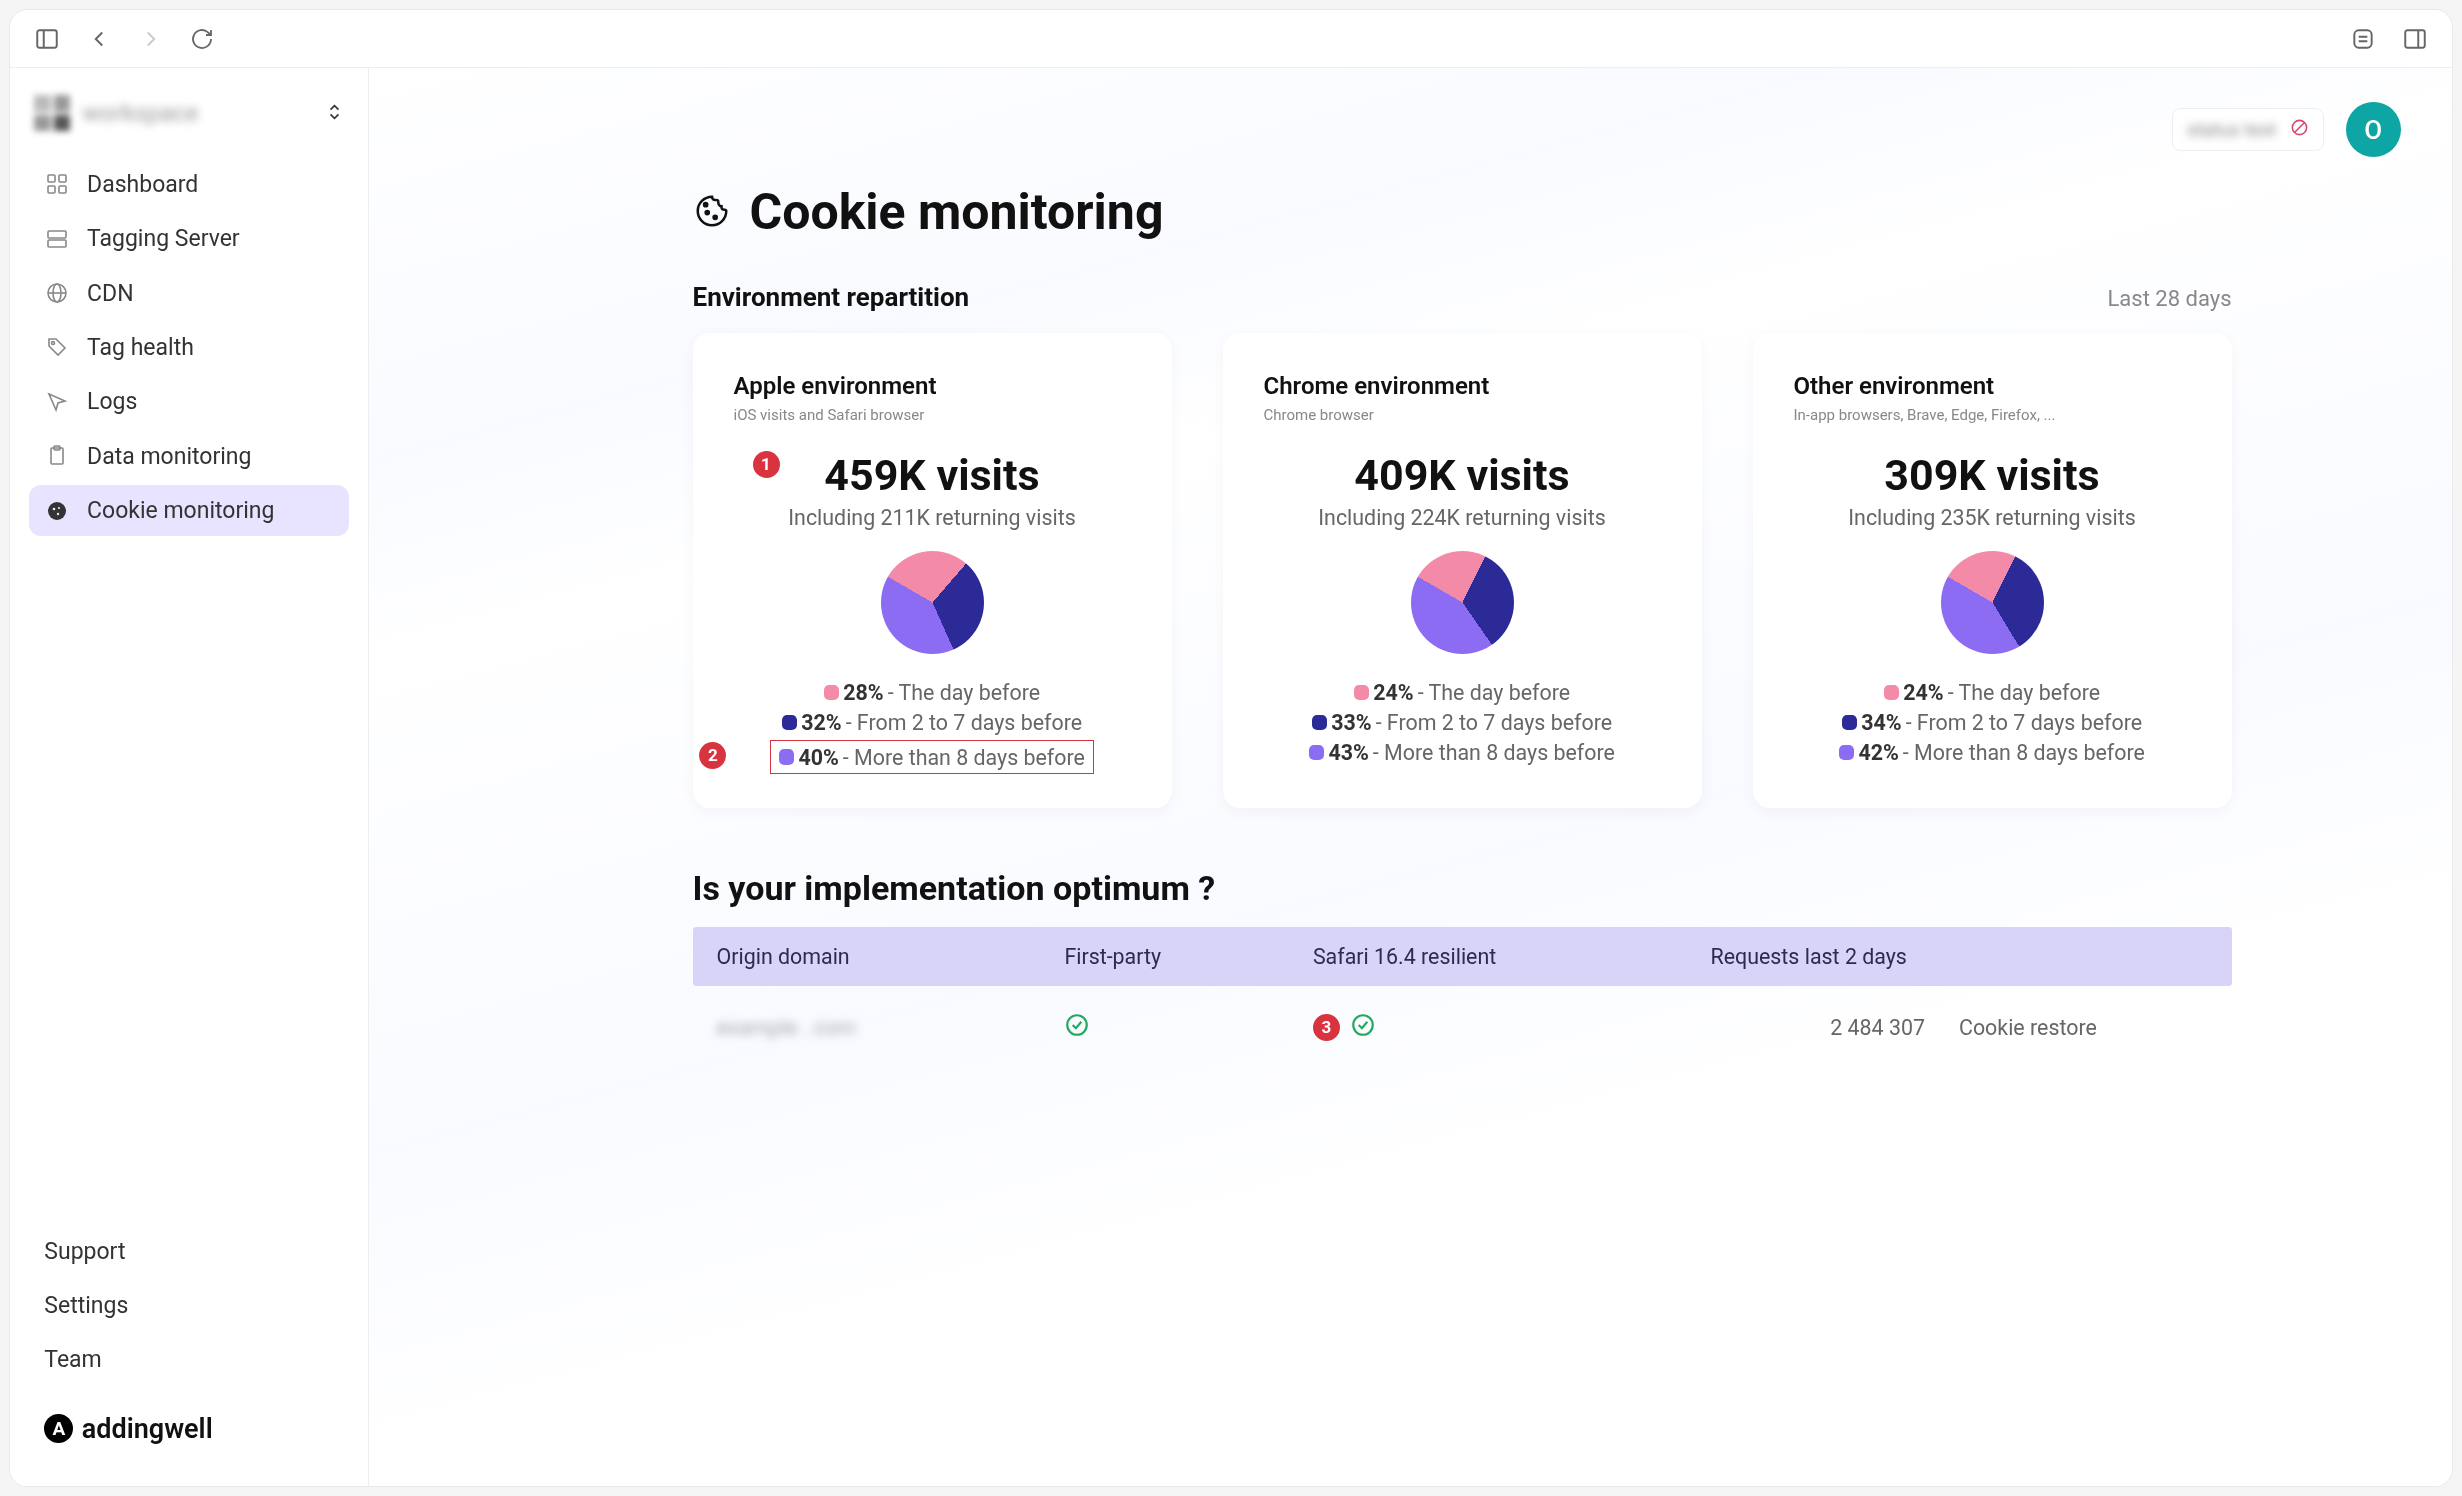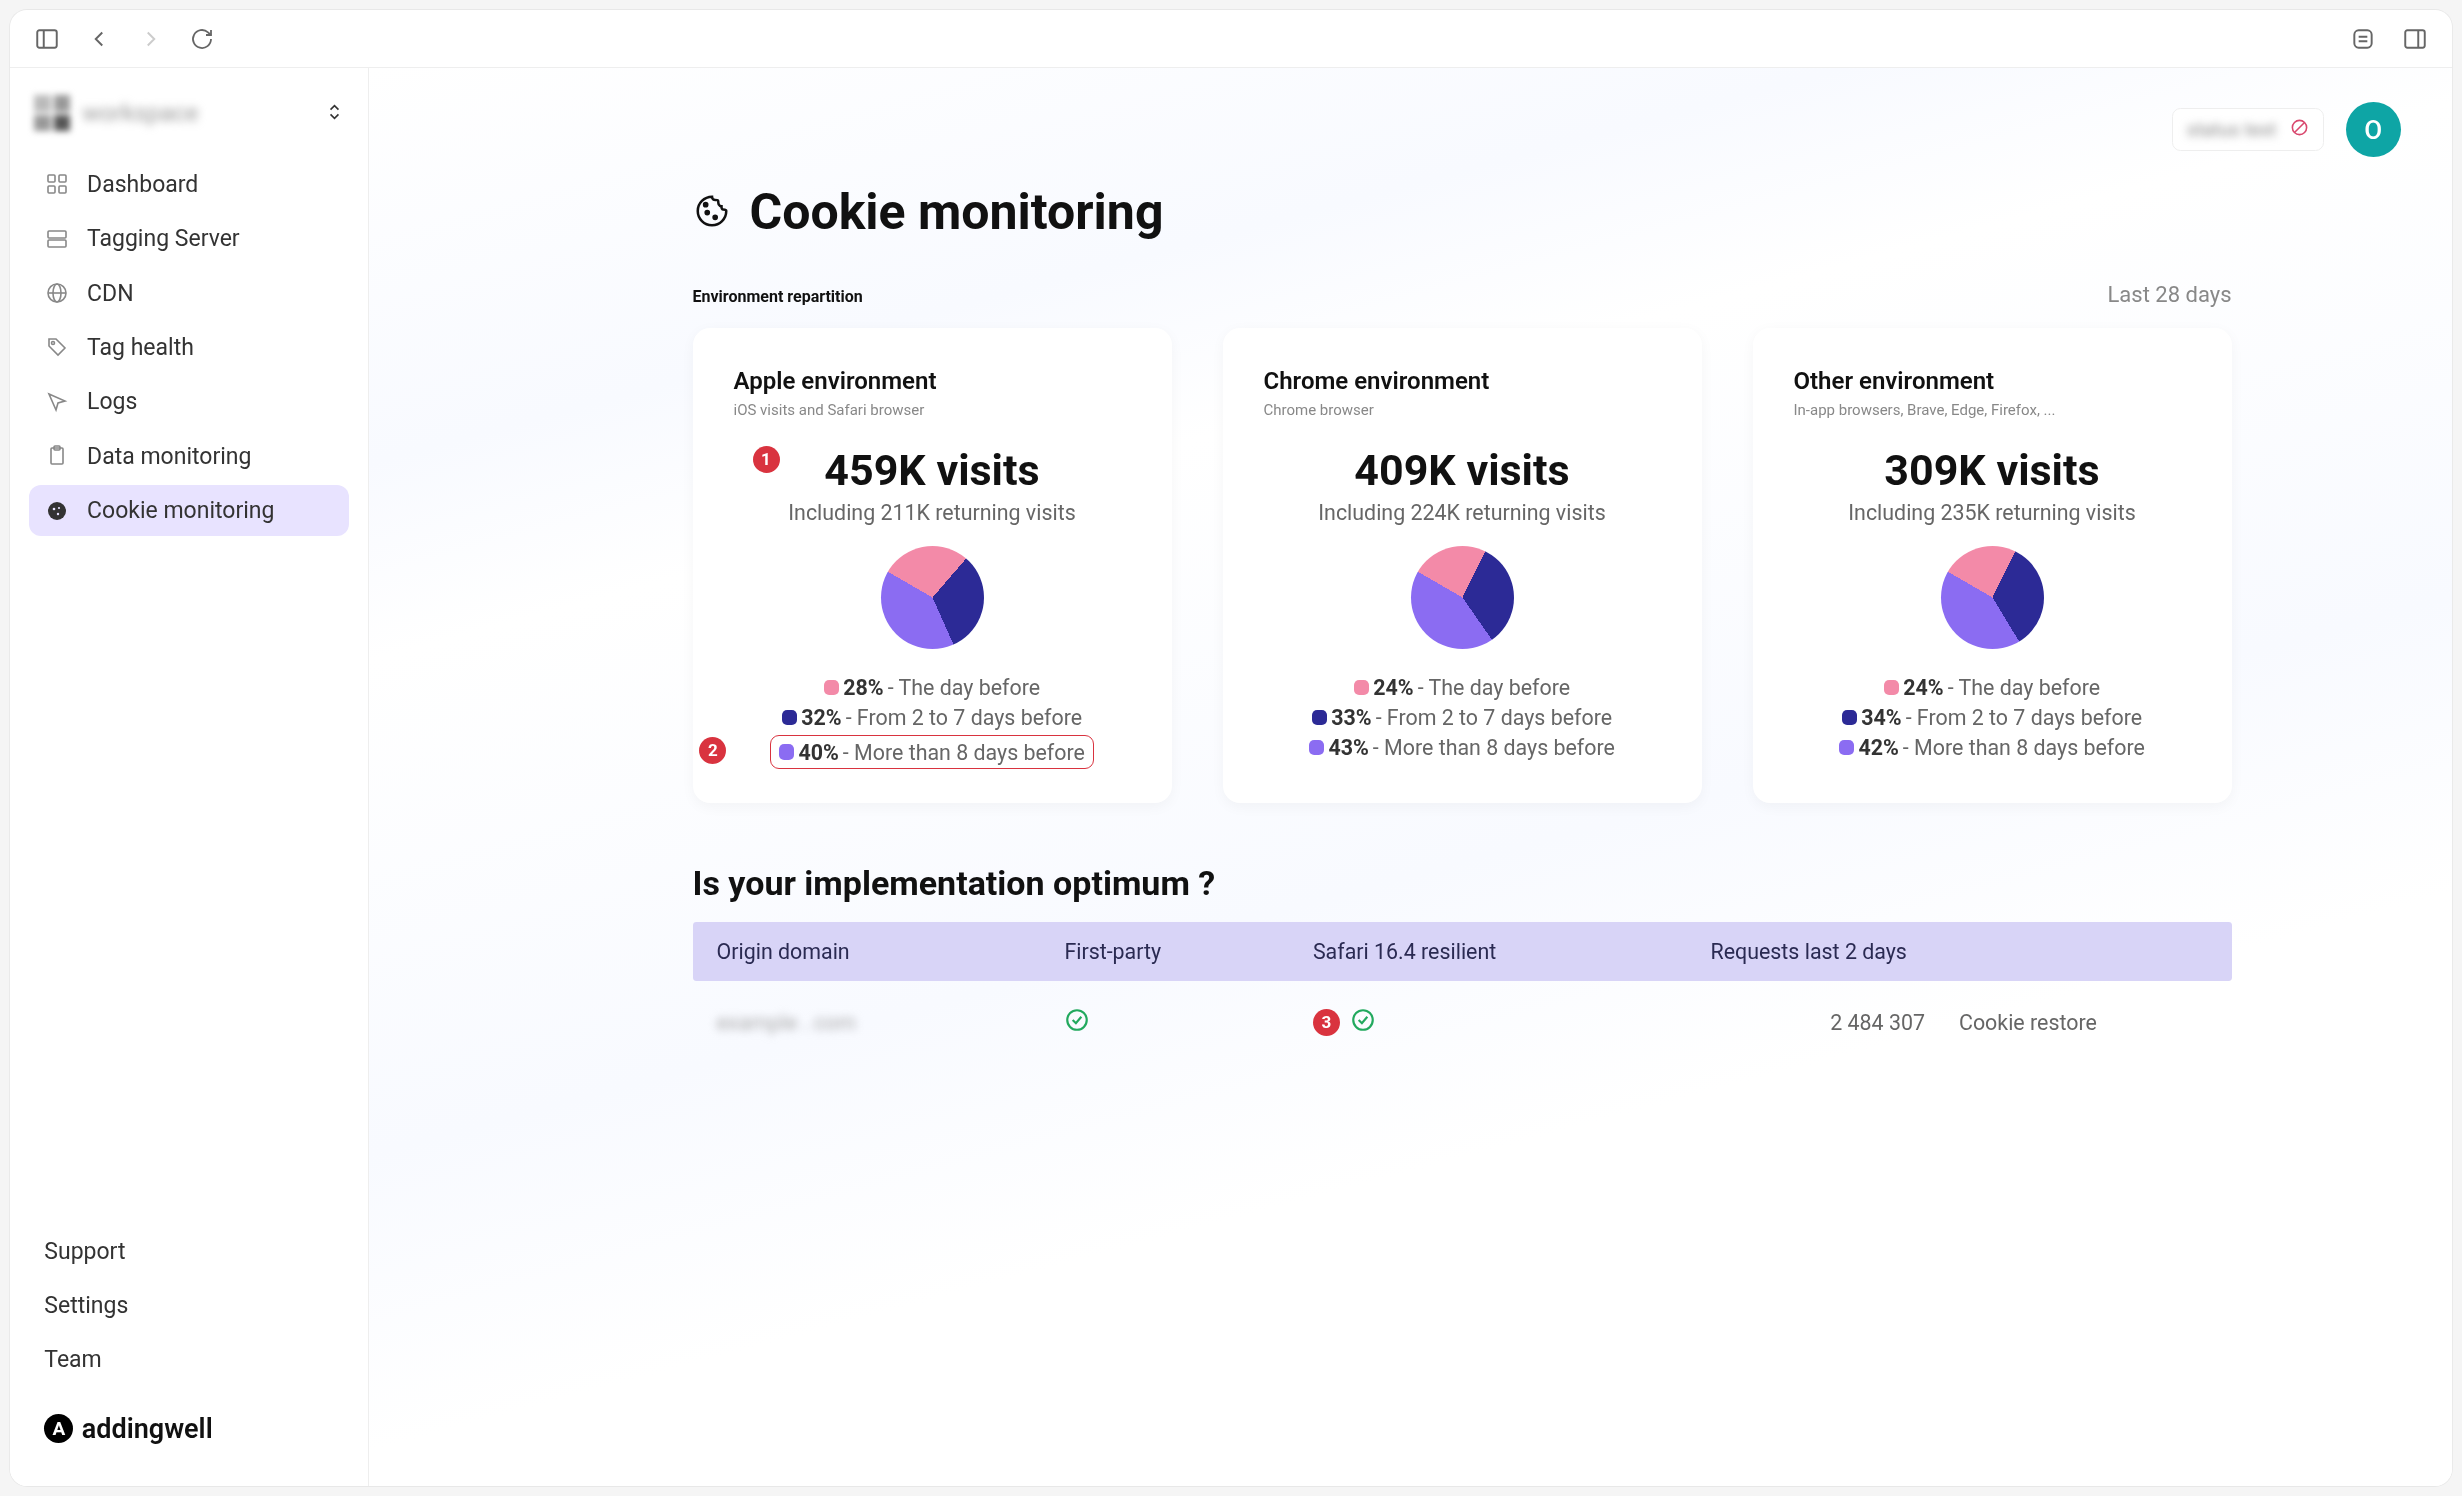--- a/index.html
+++ b/index.html
@@ -94,40 +94,40 @@
 .status-pill .x-icon { color: #d9486e; filter:none; }
 .avatar {
   width: 55px; height: 55px; border-radius: 50%;
   background: #0ea5a5; color: #fff; display:flex; align-items:center; justify-content:center;
   font-size: 26px; font-weight: 500;
 }
 .content { max-width: 1642px; margin: 0 auto; padding-left: 103px; }
 .page-title-row { display:flex; align-items:center; gap: 19px; margin-bottom: 41px; }
 .page-title { font-size: 50px; font-weight: 700; color: #111; }
 .section-header { display:flex; justify-content:space-between; align-items:baseline; margin-bottom: 20.5px; }
-.section-title { font-size: 16px; font-weight: 700; color:#111; }
+.section-title { font-size: 26px; font-weight: 700; color:#111; }
 .section-meta { font-size: 22px; color: #888; }
 .cards { display: flex; gap: 51px; margin-bottom: 60px; }
 .card {
   flex: 1;
   background: #fff;
   border-radius: 17px;
   padding: 39px 41px 34px;
   box-shadow: 0 3.4px 13.7px rgba(0,0,0,0.04);
   position: relative;
 }
 .card-title { font-size: 24px; font-weight: 600; color:#111; margin-bottom: 6.8px; }
 .card-sub { font-size: 15px; color: #888; margin-bottom: 26px; }
 .big-stat { font-size: 43px; font-weight: 700; text-align:center; color:#111; }
 .big-stat-sub { font-size: 21.4px; color:#666; text-align:center; margin-top: 5.1px; margin-bottom: 20.5px; }
 .pie-wrap { display:flex; justify-content:center; margin-bottom: 26px; }
 .pie { width: 103px; height: 103px; border-radius: 50%; }
 .legend { display:flex; flex-direction:column; gap: 5.1px; align-items:center; }
 .legend-row { display:flex; align-items:center; gap: 4px; font-size: 21.4px; color:#333; }
-.legend-row.boxed { border: 1.7px solid #d9333f; padding: 3.4px 8.5px; border-radius: 9px; }
+.legend-row.boxed { border: 1.7px solid #d9333f; padding: 3.4px 8.5px; border-radius: 0; }
 .legend-swatch { width: 15.4px; height: 15.4px; border-radius: 5.1px; }
 .legend-pct { font-weight: 700; }
 .legend-label { color: #666; }
 .badge-num {
   width: 27px; height: 27px; border-radius:50%; background:#d9333f; color:#fff;
   display:flex; align-items:center; justify-content:center; font-size:17px; font-weight:700;
   position:absolute;
 }
 .section2-title { font-size: 34px; font-weight: 700; color:#111; margin-bottom: 19px; }
 .table-header {

